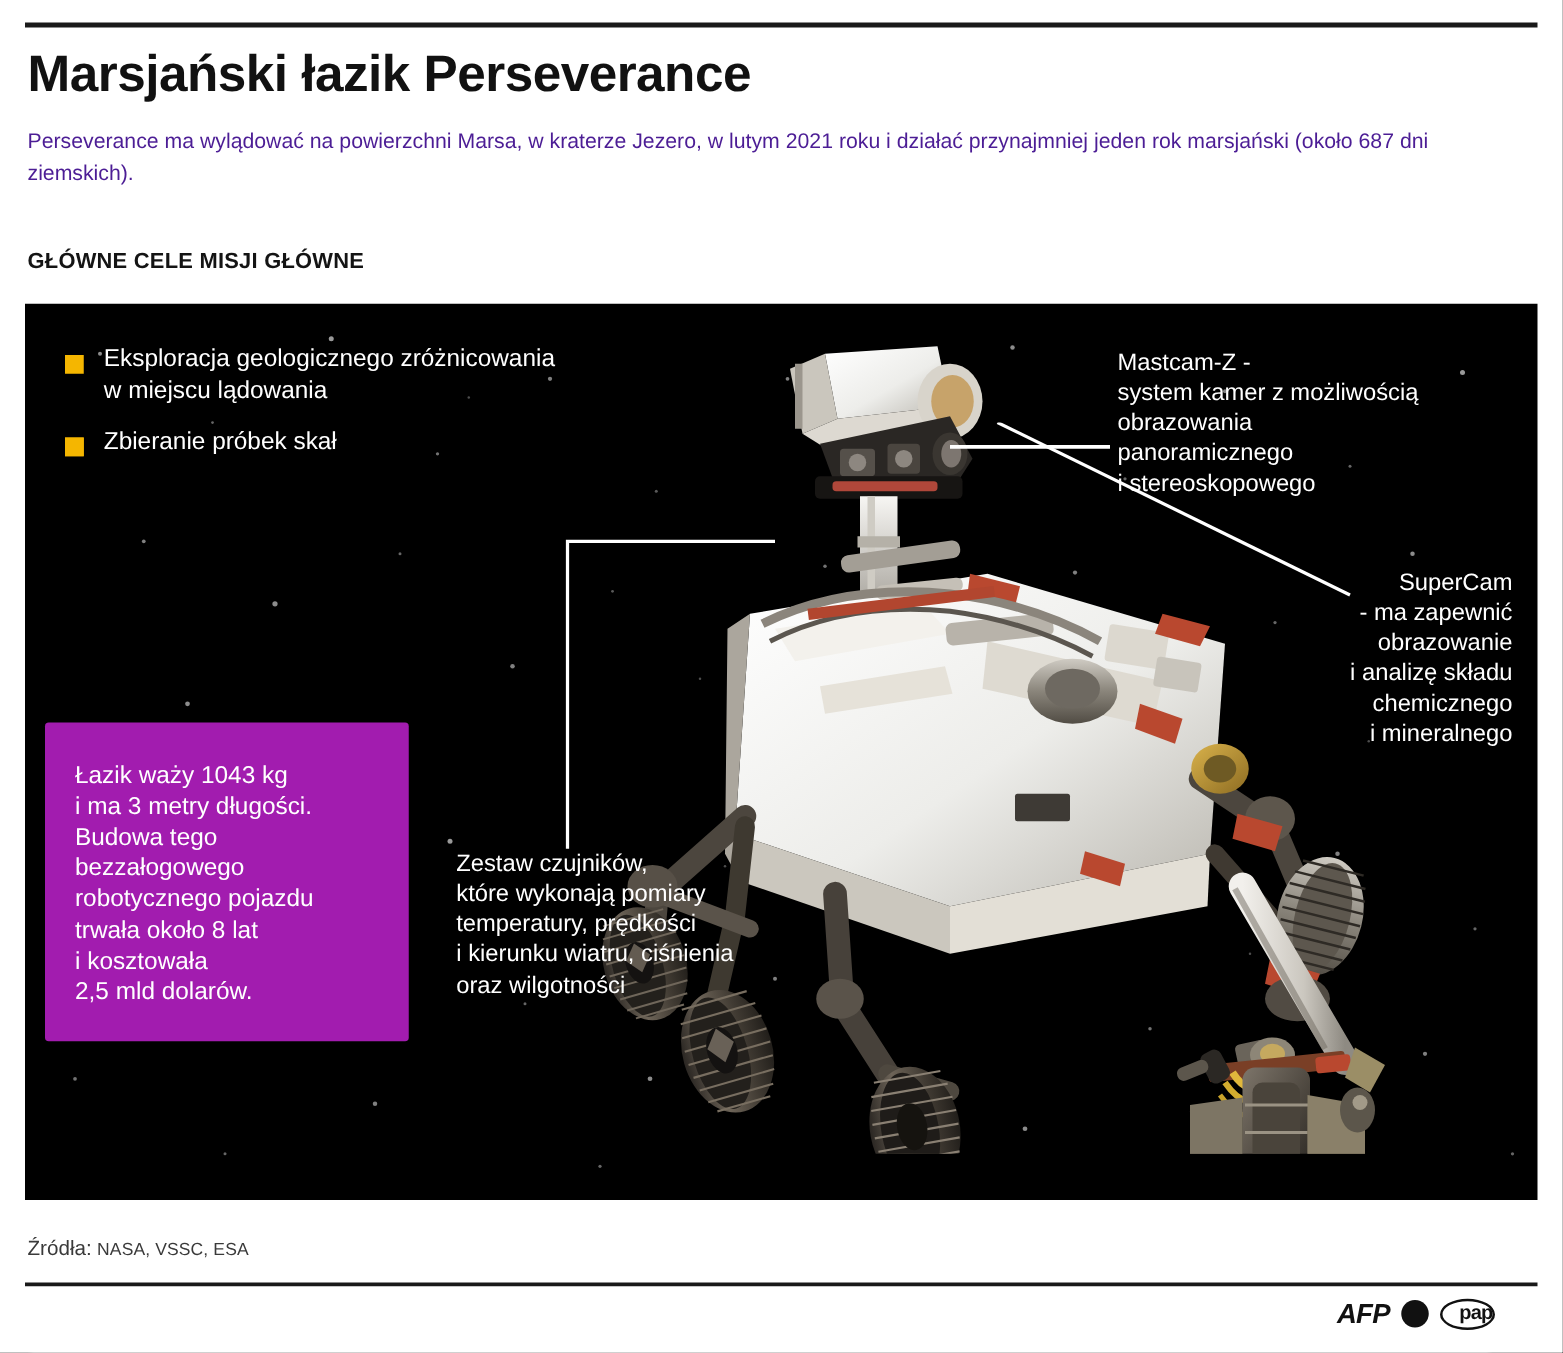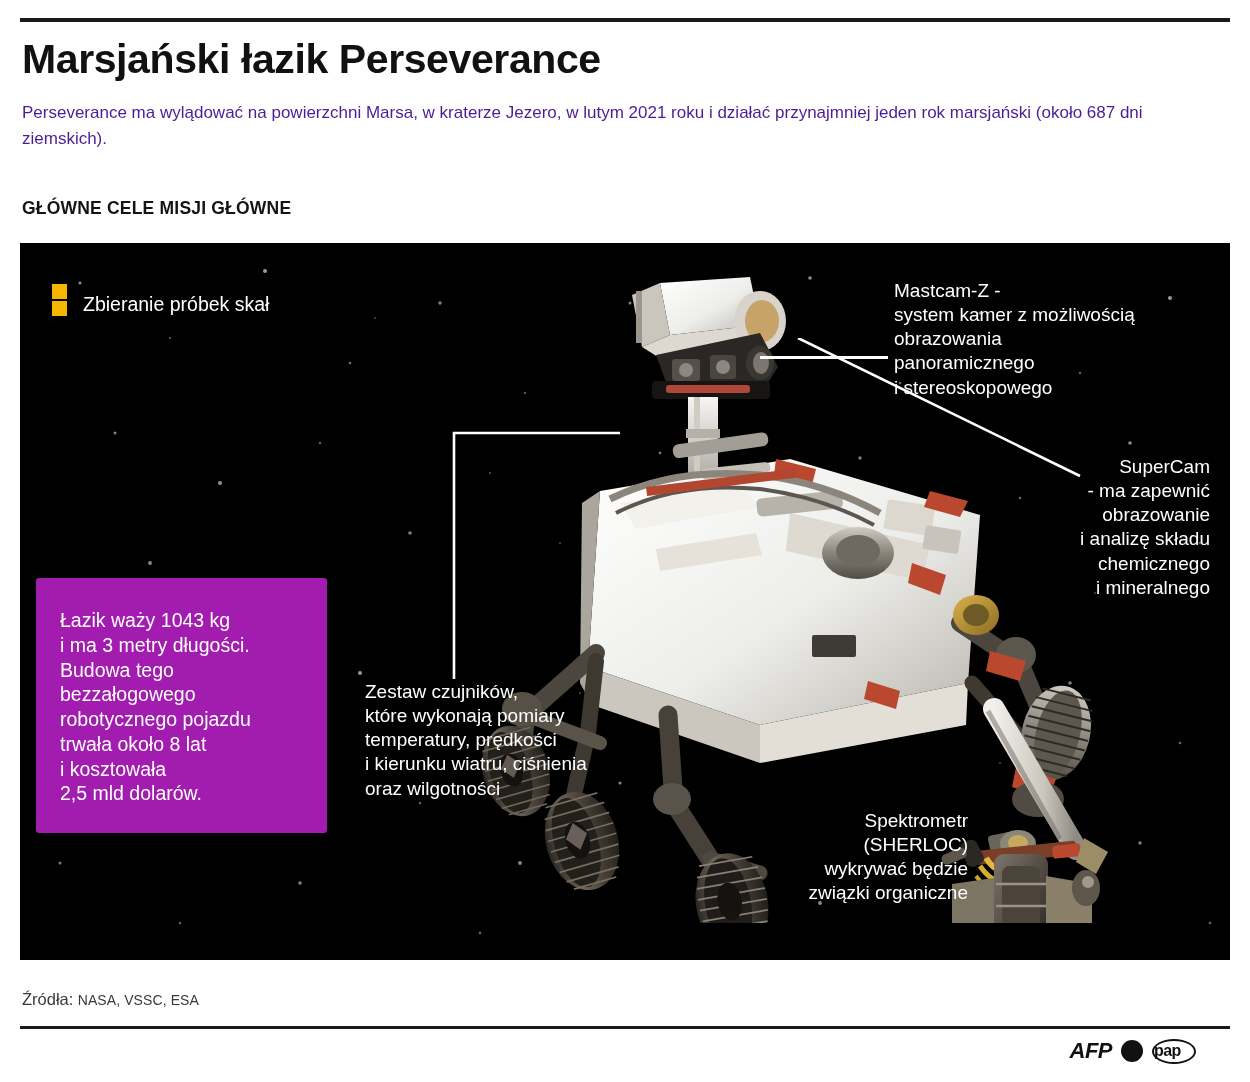--- a/index.html
+++ b/index.html
@@ -123,21 +123,21 @@
   .afp-text {
     font-size: 22px; font-weight: bold; font-style: italic;
     color: #111111; letter-spacing: -0.5px; margin-left: 25px;
   }
   .afp-dot {
     width: 22px; height: 22px; border-radius: 50%; background: #111111;
   }
   .pap-logo {
     width: 44px; height: 25px; border-radius: 50%;
     border: 2.5px solid #111111;
-    display: flex; align-items: center; justify-content: flex-start;
+    display: flex; align-items: center; justify-content: flex-end;
   }
   .pap-text {
     font-size: 16px; font-weight: bold; color: #111111;
     letter-spacing: -0.6px; line-height: 1;
   }
 </style>
 </head>
 <body>
 
 <div id="page">
@@ -211,20 +211,22 @@
             <circle cx="560" cy="450" r="1.0" opacity=".3"></circle>
           <circle cx="980" cy="520" r="1.0" opacity=".3"></circle>
             <circle cx="760" cy="500" r="1.0" opacity=".3"></circle>
         </g>
       </svg>
     </div>
 
     <div class="bullets">
       <div class="bullet-row">
         <span class="bullet-sq"></span>
+        <span class="bullet-text">Eksploracja geologicznego zróżnicowania
+w miejscu lądowania</span>
       </div>
       <div class="bullet-row">
         <span class="bullet-sq"></span>
       </div>
       <div class="bullet-row">
         <span class="bullet-sq"></span>
         <span class="bullet-text">Zbieranie próbek skał</span>
       </div>
     </div>
 
@@ -478,24 +480,20 @@
 - ma zapewnić
 obrazowanie
 i analizę składu
 chemicznego
 i mineralnego</div>
     <div class="callout sensors">Zestaw czujników,
 które wykonają pomiary
 temperatury, prędkości
 i kierunku wiatru, ciśnienia
 oraz wilgotności</div>
-    <div class="callout sherloc">Spektrometr
-(SHERLOC)
-wykrywać będzie
-związki organiczne</div>
 
   </div>
 
   <div class="source">
     <span class="src-label">Źródła:</span>
     <span class="src-vals">NASA, VSSC, ESA</span>
   </div>
 
   <div class="bottom-rule"></div>
 

